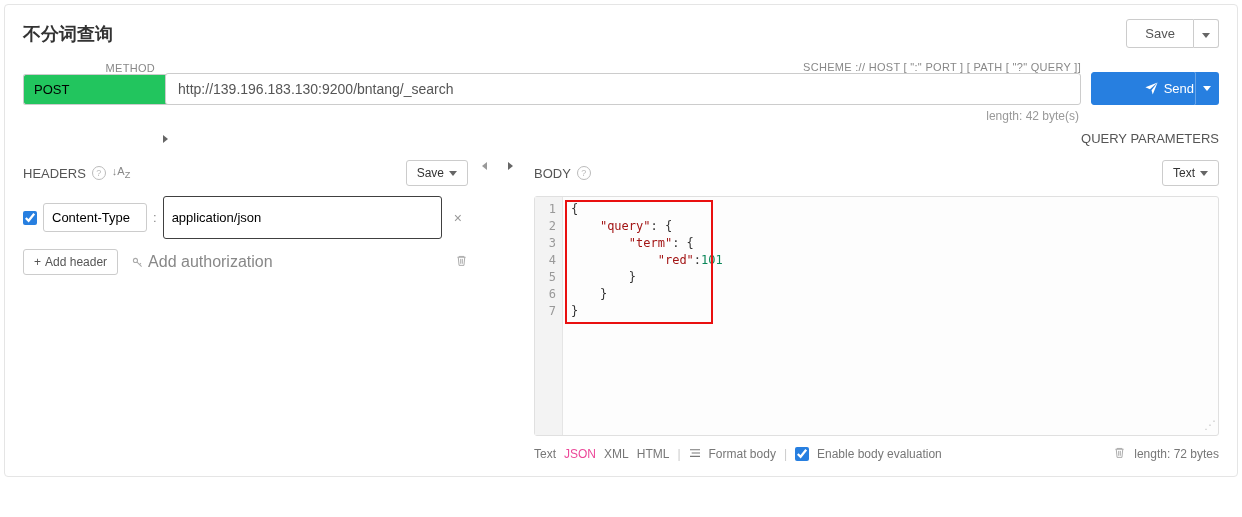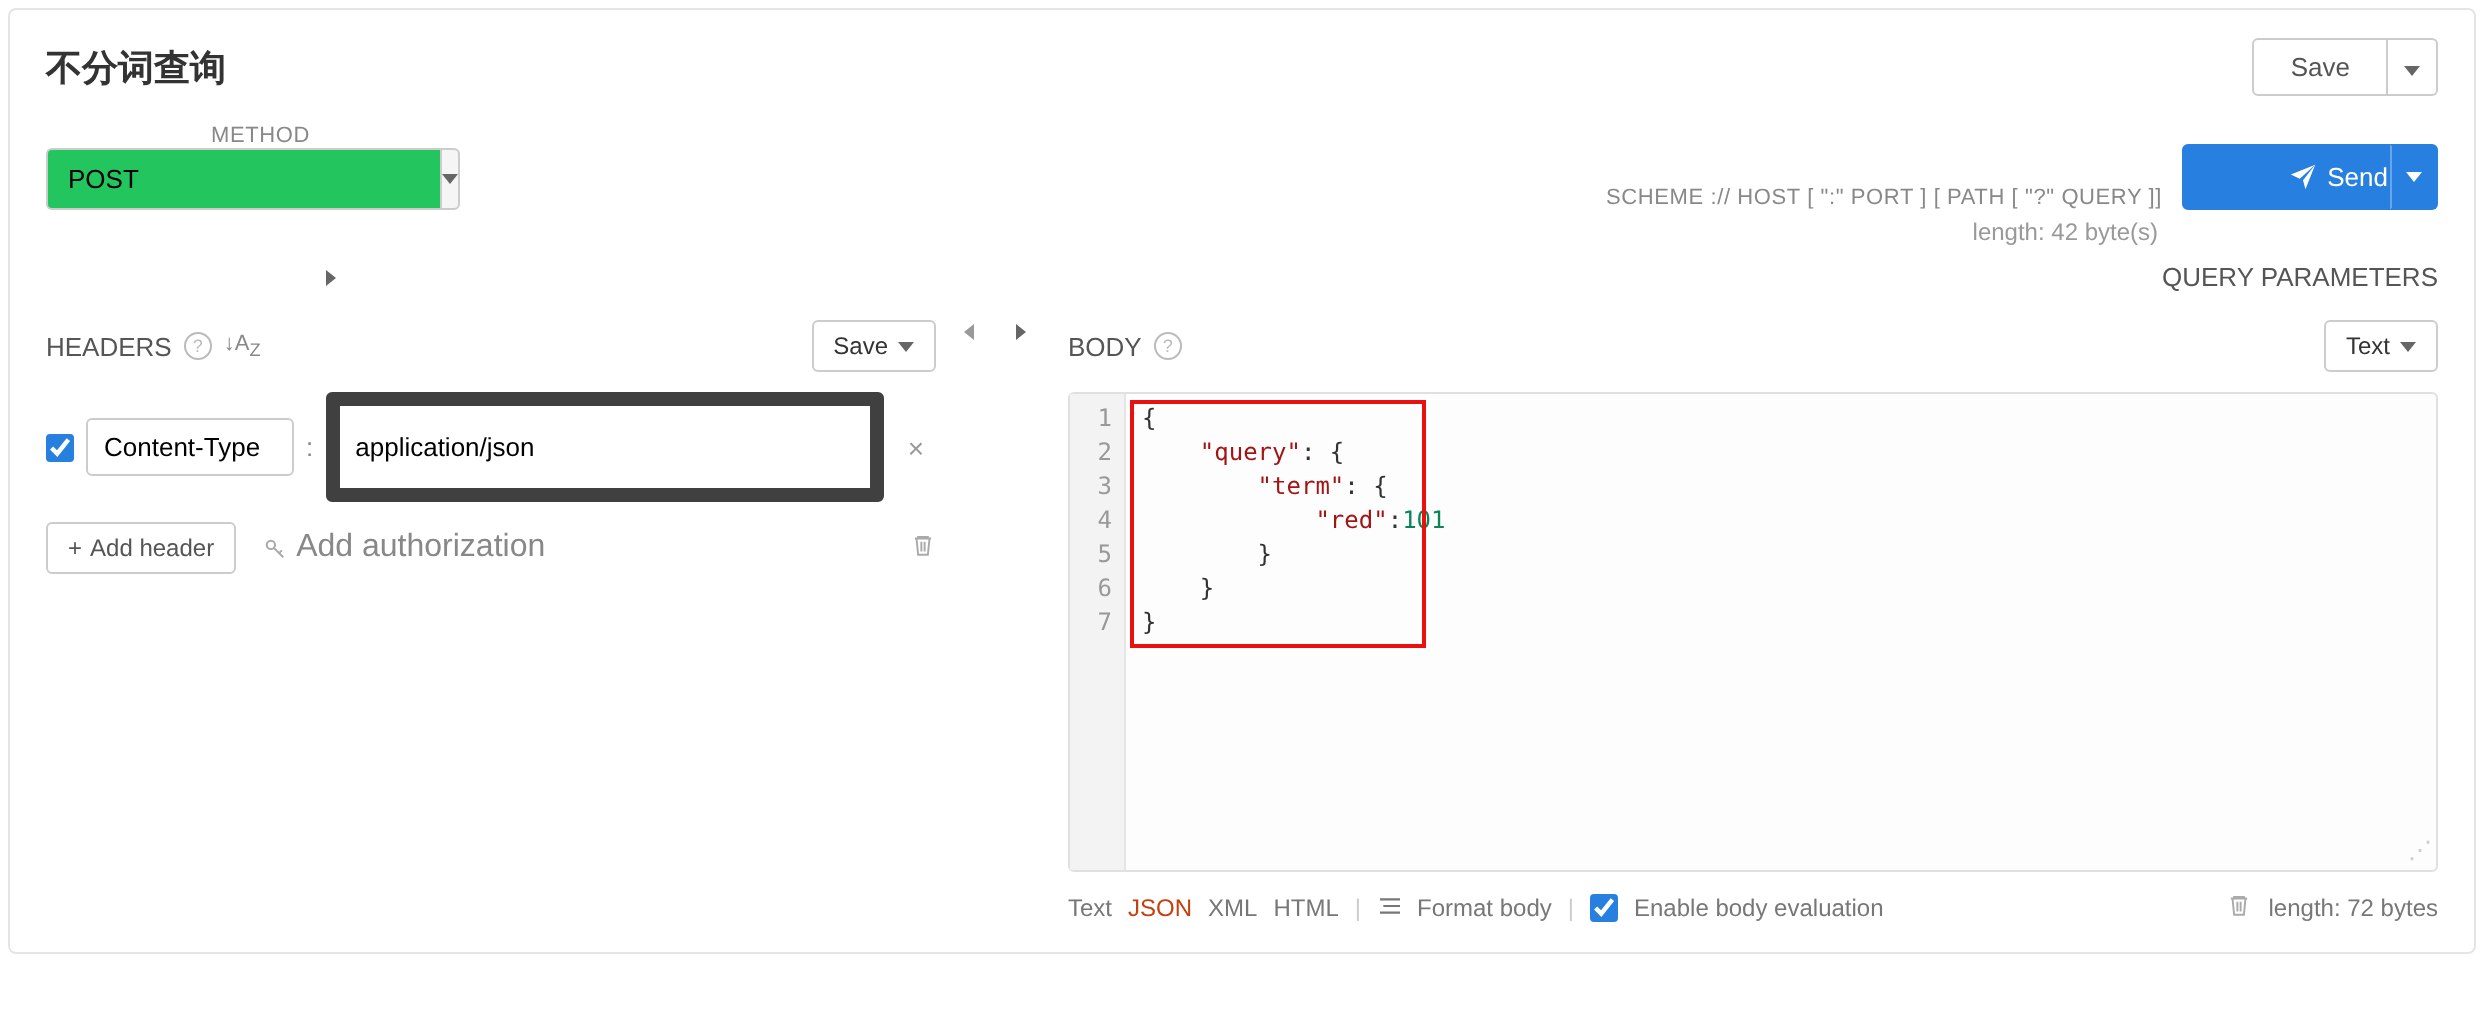--- a/index.html
+++ b/index.html
@@ -30,36 +30,36 @@
 .right-panel { flex: 1; }
 .panel-header { display: flex; justify-content: space-between; align-items: center; margin-bottom: 10px; }
 .panel-title { font-size: 13px; color: #555; display: flex; align-items: center; gap: 6px; }
 .help-circle { display: inline-flex; width: 14px; height: 14px; border: 1px solid #bbb; border-radius: 50%; font-size: 9px; color: #bbb; align-items: center; justify-content: center; }
 .sort-icon { font-size: 11px; color: #888; cursor: pointer; }
 .form-toggle { border: 1px solid #ccc; border-radius: 3px; padding: 5px 10px; font-size: 12px; cursor: pointer; display: flex; align-items: center; gap: 5px; }
 .header-row { display: flex; align-items: center; gap: 6px; margin-bottom: 10px; }
 .checkbox { width: 14px; height: 14px; accent-color: #277fe0; }
 .hdr-name { width: 104px; border: 1px solid #ccc; border-radius: 3px; padding: 6px 8px; font-size: 13px; }
 .hdr-colon { color: #888; }
-.hdr-value { flex: 1; border: 7px solid #404040; border-radius: 3px; padding: 13px 8px; font-size: 13px; }
+.hdr-value { flex: 1; border: 1px solid #404040; border-radius: 3px; padding: 13px 8px; font-size: 13px; }
 .hdr-remove { color: #999; font-size: 14px; cursor: pointer; padding: 0 6px; }
 .actions-row { display: flex; align-items: center; gap: 14px; }
 .add-header-btn { border: 1px solid #ccc; border-radius: 3px; padding: 5px 10px; font-size: 12px; background: #fff; cursor: pointer; display: flex; align-items: center; gap: 4px; color: #555; }
 .add-auth { font-size: 16px; color: #888; display: flex; align-items: center; gap: 5px; cursor: pointer; }
 .trash-right { margin-left: auto; color: #aaa; cursor: pointer; }
 .collapse-handle { width: 12px; display: flex; align-items: flex-start; color: #999; font-size: 10px; padding-top: 2px; cursor: pointer; }
 .body-content { border: 1px solid #e0e0e0; border-radius: 3px; display: flex; min-height: 240px; position: relative; background: #fdfdfd; }
 .gutter { width: 28px; background: #f3f3f3; border-right: 1px solid #e5e5e5; text-align: right; padding: 4px 6px 4px 0; font-family: Consolas, monospace; font-size: 12px; color: #999; line-height: 17px; }
 .code-area { flex: 1; padding: 4px 8px; font-family: Consolas, monospace; font-size: 12px; line-height: 17px; white-space: pre; position: relative; }
 .red-box { position: absolute; left: 30px; top: 3px; width: 148px; height: 124px; border: 2px solid #e91010; pointer-events: none; }
 .k { color: #a31515; }
 .n { color: #098658; }
 .body-footer { display: flex; align-items: center; gap: 8px; margin-top: 10px; font-size: 12px; color: #777; }
 .mode-opt { cursor: pointer; }
-.mode-active { color: #c2410c; }
+.mode-active { color: #ec4899; }
 .sep { color: #ccc; }
 .fmt-icon { color: #777; }
 .footer-right { margin-left: auto; display: flex; align-items: center; gap: 8px; }
 .caret-down { display: inline-block; width: 0; height: 0; border-left: 4px solid transparent; border-right: 4px solid transparent; border-top: 5px solid #666; }
 .caret-down-white { border-top-color: #fff; }
 .tri-right { display: inline-block; width: 0; height: 0; border-top: 4px solid transparent; border-bottom: 4px solid transparent; border-left: 5px solid #666; }
 .tri-left { border-left: none; border-right: 5px solid #999; }
 .resize-handle { position: absolute; bottom: 2px; right: 2px; width: 12px; height: 12px; color: #ccc; font-size: 12px; line-height: 8px; text-align: right; }
 </style>
 </head>
@@ -79,20 +79,21 @@
       <span class="field-label">METHOD</span>
       <div class="select-wrap">
         <input class="select-input" value="POST" style="">
         <div class="select-caret">
             <span class="caret-down"></span>
           </div>
       </div>
     </div>
     <div class="url-col">
       <span class="field-label">SCHEME :// HOST [ ":" PORT ] [ PATH [ "?" QUERY ]]</span>
+      <input class="url-input" value="http://139.196.183.130:9200/bntang/_search" style="">
     </div>
     <div class="send-col">
       <span class="field-label">&nbsp;</span>
       <div class="send-group">
         <button class="btn-send">
           <svg width="13" height="13" viewBox="0 0 16 16" fill="#fff">
               <path d="M15.5 0.5 L0.5 6.5 L6 9 L15.5 0.5 L8 10 L9.5 15.5 Z"></path>
             </svg>
           <span>Send</span>
         </button>

